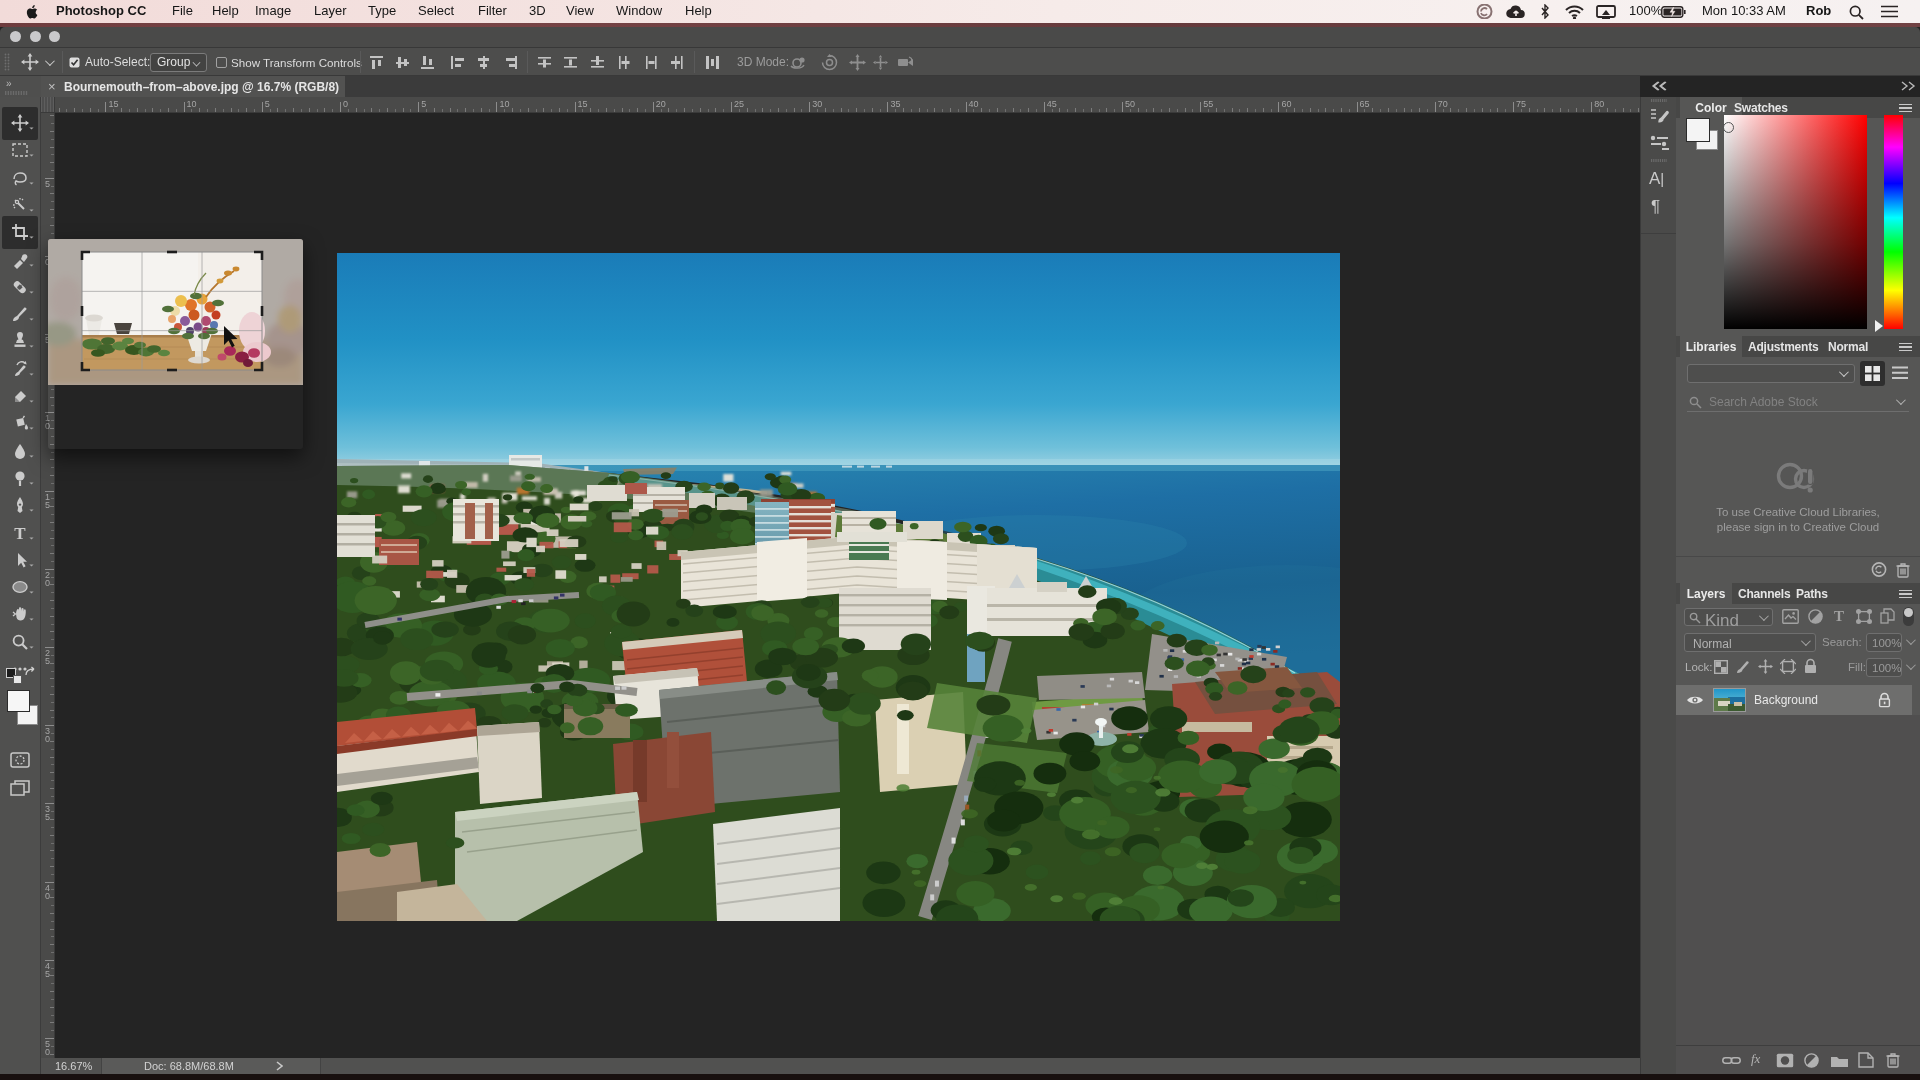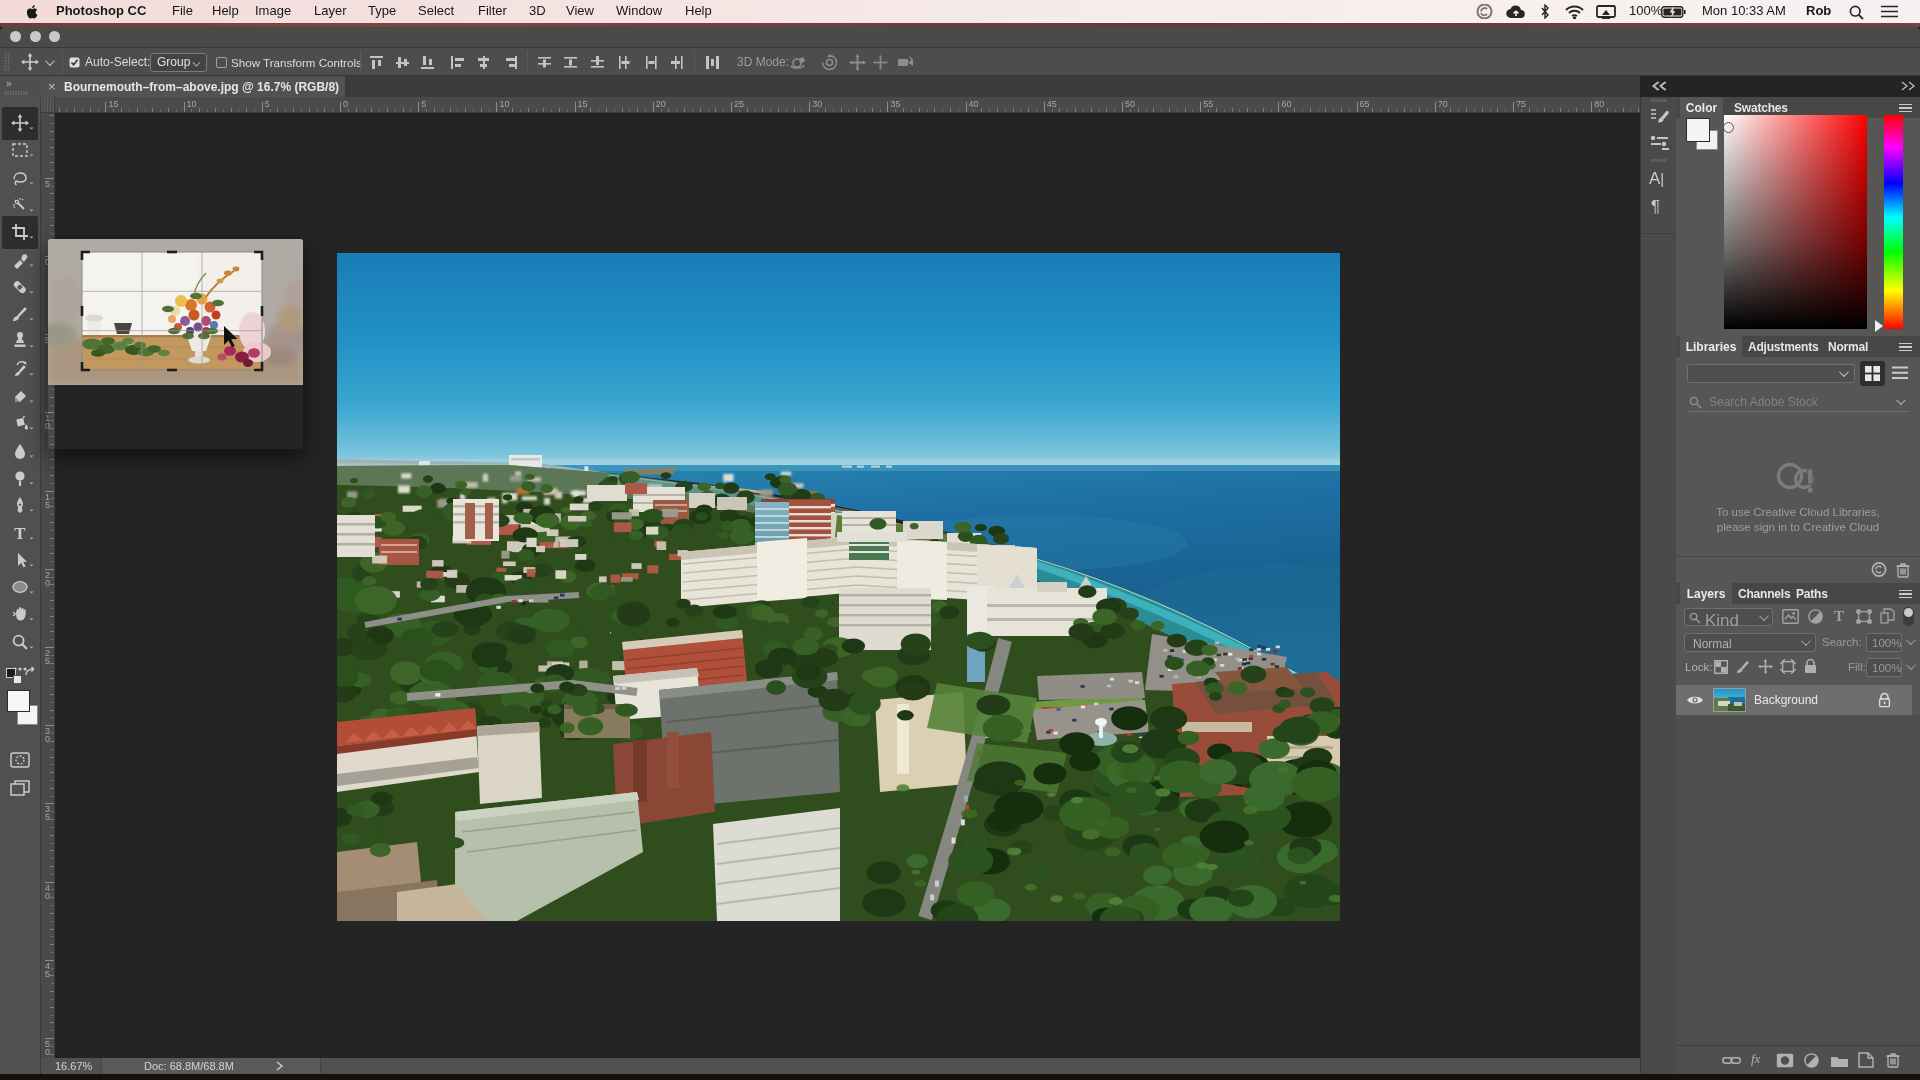--- a/index.html
+++ b/index.html
@@ -1800,21 +1800,21 @@
         <rect x="11.0" y="0" width="1.2" height="3" fill="#6a6a6a"></rect>
         <rect x="13.200000000000001" y="0" width="1.2" height="3" fill="#6a6a6a"></rect>
         <rect x="15.400000000000002" y="0" width="1.2" height="3" fill="#6a6a6a"></rect>
       </svg>
       <div class="abs" style="left:8px;top:72px;color:#cacaca;font-size:17px">A<span style="font-size:15px">|</span></div>
       <div class="abs" style="left:10px;top:100px;color:#cacaca;font-size:17px">¶</div>
       <div class="abs" style="left:0;top:136px;width:36px;height:1px;background:#3e3e3e"></div>
     </div>
     <div id="rpanel" class="abs">
       <div class="ptabs" style="top:0"></div>
-      <div class="ptab" style="left:4px;width:43px;top:0">Color</div>
+      <div class="ptab" style="left:4px;width:62px;top:0">Color</div>
       <div class="ptabi" style="left:58px;top:0">Swatches</div>
       <div class="burger" style="top:7px"></div>
       <div class="abs" style="left:0;top:21px;width:244px;height:218px;background:#565655">
         <div class="abs" style="left:20px;top:12px;width:22px;height:20px;background:#f2f2f2;border:1px solid #8a8a8a"></div>
         <div class="abs" style="left:10px;top:0px;width:24px;height:24px;background:#f4f4f4;border:1px solid #2b2b2b;outline:1px solid #f4f4f4;outline-offset:-3px"></div>
         <div class="abs" style="left:48px;top:-3px;width:143px;height:214px;background:linear-gradient(to bottom,rgba(0,0,0,0) 0%,rgba(0,0,0,0.55) 60%,#000 100%),linear-gradient(to right,#fff,#f00)"></div>
         <div class="abs" style="left:47px;top:4px;width:11px;height:11px;border:1.5px solid #555;border-radius:50%"></div>
         <div class="abs" style="left:208px;top:-3px;width:19px;height:214px;background:linear-gradient(to bottom,#f00 0%,#f0f 15%,#00f 32%,#0ff 48%,#0f0 64%,#ff0 82%,#f60 93%,#f00 100%)"></div>
         <div class="abs" style="left:199px;top:202px;width:0;height:0;border-top:6px solid transparent;border-bottom:6px solid transparent;border-left:8px solid #f0f0f0"></div>
       </div>

